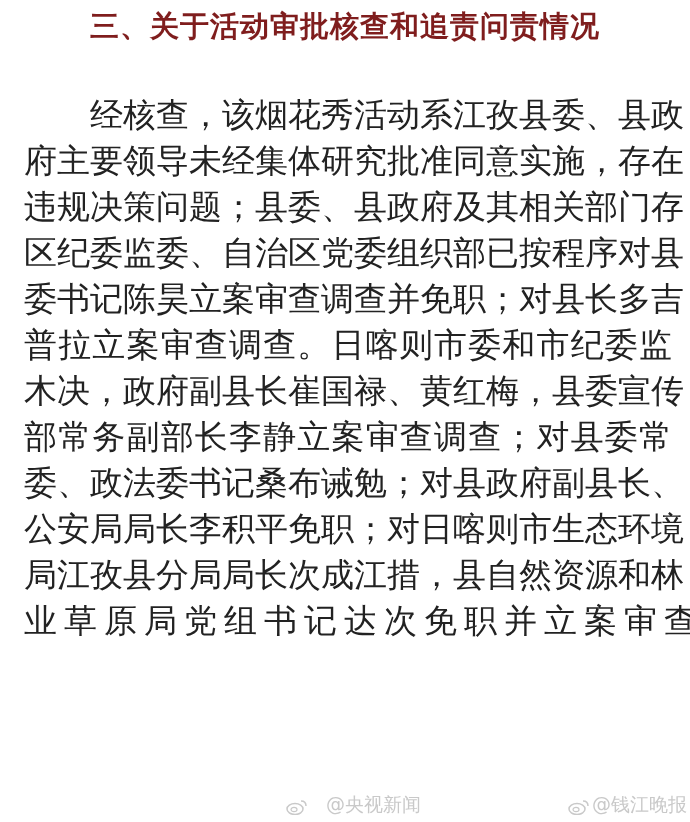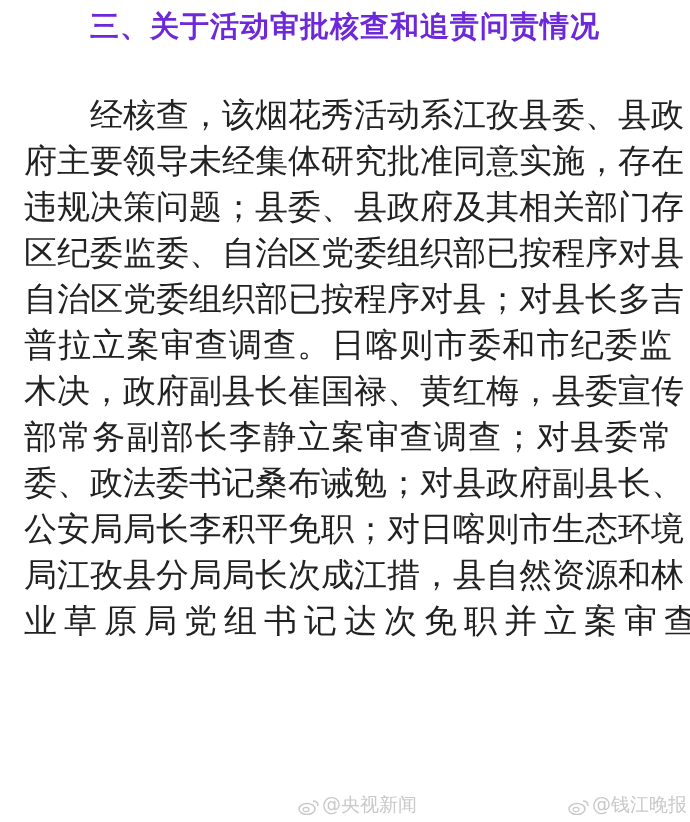--- a/index.html
+++ b/index.html
@@ -4,53 +4,53 @@
 <style>
   html, body { margin: 0; padding: 0; background: #ffffff; }
   body {
     width: 690px; height: 822px; overflow: hidden; position: relative;
     font-family: "DejaVu Sans", "Liberation Sans", sans-serif;
     color: #1e1e1e;
   }
   .heading {
     position: absolute; top: 6px; left: 0; width: 690px;
     text-align: center; font-size: 29px; font-weight: bold; line-height: 40px;
-    color: #6d28d9; letter-spacing: 1px;
+    color: #7f1d1d; letter-spacing: 1px;
   }
   .body-text {
     position: absolute; top: 92px; left: 24px; width: 648px;
     font-size: 33px; line-height: 46px; color: #222222;
   }
   .line {
     display: block; height: 46px; white-space: nowrap;
     text-align: justify; text-align-last: justify;
   }
   .line.indent { padding-left: 66px; }
   .line.last { text-align-last: left; letter-spacing: 7px; }
   .watermark {
     position: absolute; top: 792px; font-size: 19px; color: #c9c9c9;
     line-height: 24px; display: flex; align-items: center;
   }
-  .wm-left { left: 298px; }
+  .wm-left { left: 286px; gap: 16px; }
   .wm-right { left: 568px; justify-content: space-between; }
   .weibo-icon {
     display: inline-block; width: 22px; height: 16px; margin-right: 2px;
   }
 </style>
 </head>
 <body>
 
 <div class="heading">三、关于活动审批核查和追责问责情况</div>
 
 <div class="body-text">
   <span class="line indent">经核查，该烟花秀活动系江孜县委、县政</span>
   <span class="line">府主要领导未经集体研究批准同意实施，存在</span>
   <span class="line">违规决策问题；县委、县政府及其相关部门存</span>
   <span class="line">区纪委监委、自治区党委组织部已按程序对县</span>
-  <span class="line">自治区党委组织部已按程序对县；对县长多吉</span>
+  <span class="line">委书记陈昊立案审查调查并免职；对县长多吉</span>
   <span class="line">普拉立案审查调查。日喀则市委和市纪委监</span>
   <span class="line">木决，政府副县长崔国禄、黄红梅，县委宣传</span>
   <span class="line">部常务副部长李静立案审查调查；对县委常</span>
   <span class="line">委、政法委书记桑布诫勉；对县政府副县长、</span>
   <span class="line">公安局局长李积平免职；对日喀则市生态环境</span>
   <span class="line">局江孜县分局局长次成江措，县自然资源和林</span>
   <span class="line last">业草原局党组书记达次免职并立案审查调查。</span>
 </div>
 
 <div class="watermark wm-left">

